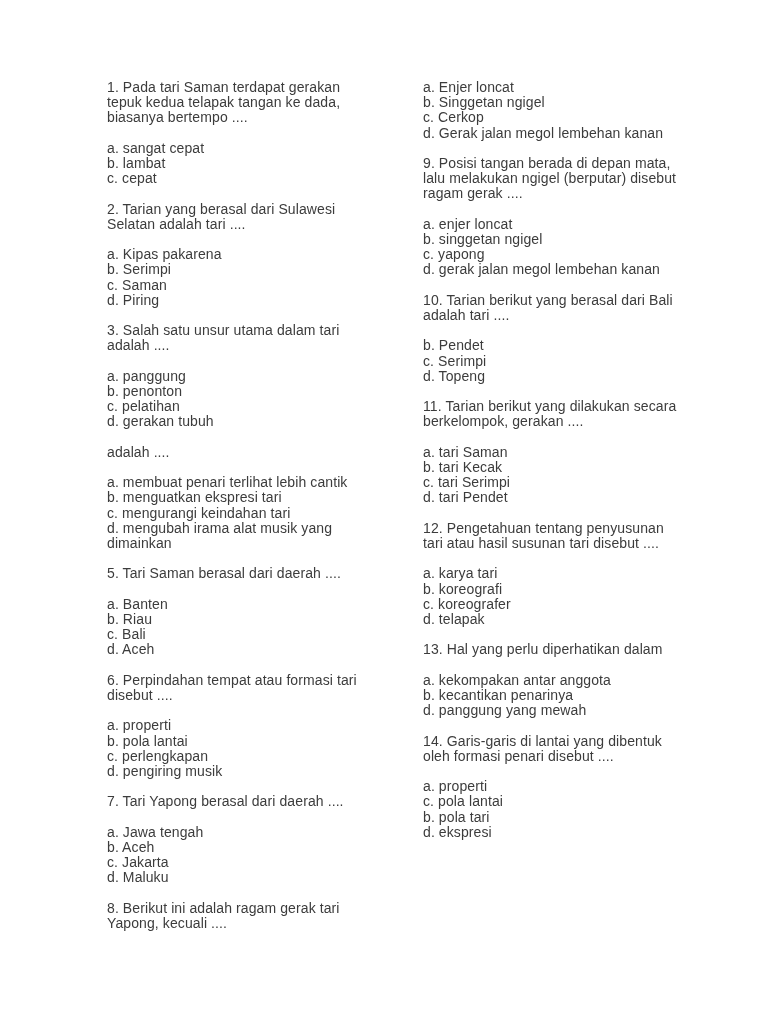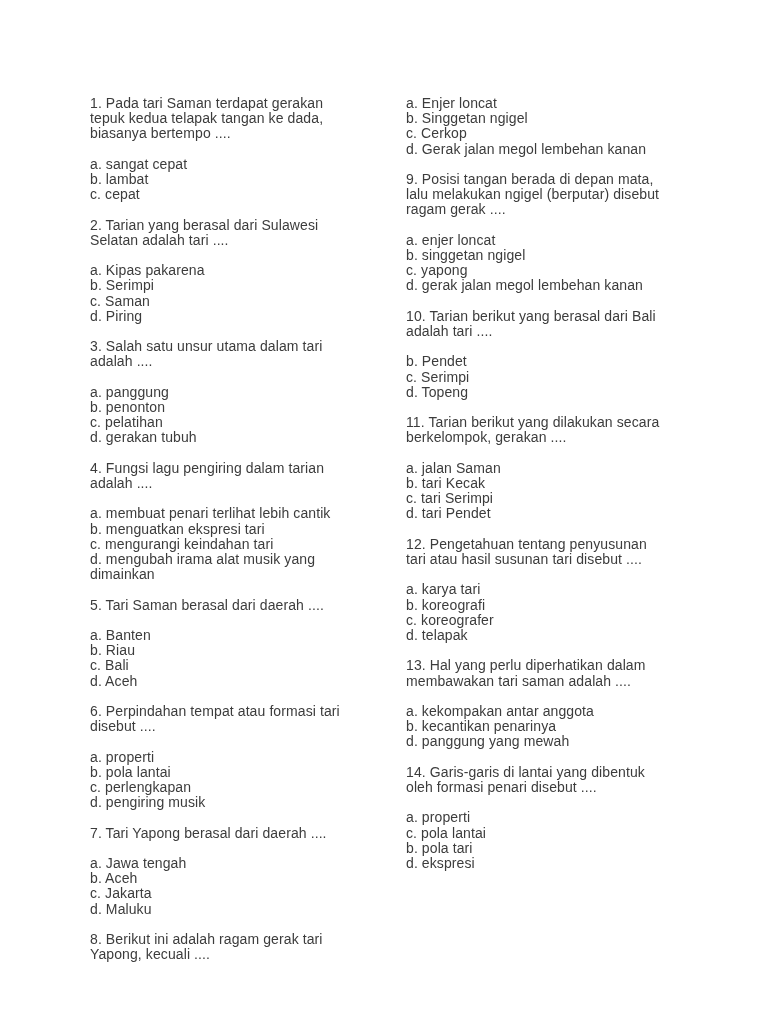--- a/index.html
+++ b/index.html
@@ -8,21 +8,21 @@
     width: 768px;
     height: 1024px;
     background: #ffffff;
     overflow: hidden;
     font-family: "Liberation Sans", sans-serif;
     color: #3c3c3c;
     font-size: 14px;
     line-height: 15.2px;
     letter-spacing: 0.1px;
   }
-  .col { position: absolute; top: 96px; }
+  .col { position: absolute; top: 80px; margin-left: 17px; }
   .col-left  { left: 90px;  width: 290px; }
   .col-right { left: 406px; width: 310px; }
   .block { margin: 0 0 15.2px 0; }
   .line { white-space: nowrap; }
 </style>
 </head>
 <body>
 
 <div class="page" style="background: rgb(255, 255, 255); color: rgb(60, 60, 60);">
   <div class="col col-left">
@@ -50,21 +50,20 @@
         <div class="line">3. Salah satu unsur utama dalam tari</div>
         <div class="line">adalah ....</div>
       </div>
       <div class="block options">
         <div class="line">a. panggung</div>
         <div class="line">b. penonton</div>
         <div class="line">c. pelatihan</div>
         <div class="line">d. gerakan tubuh</div>
       </div>
       <div class="block question">
-        <div class="line">4. Fungsi lagu pengiring dalam tarian</div>
         <div class="line">adalah ....</div>
       </div>
       <div class="block options">
         <div class="line">a. membuat penari terlihat lebih cantik</div>
         <div class="line">b. menguatkan ekspresi tari</div>
         <div class="line">c. mengurangi keindahan tari</div>
         <div class="line">d. mengubah irama alat musik yang</div>
         <div class="line">dimainkan</div>
       </div>
       <div class="block question">
@@ -125,38 +124,37 @@
       <div class="block options">
         <div class="line">b. Pendet</div>
         <div class="line">c. Serimpi</div>
         <div class="line">d. Topeng</div>
       </div>
       <div class="block question">
         <div class="line">11. Tarian berikut yang dilakukan secara</div>
         <div class="line">berkelompok, gerakan ....</div>
       </div>
       <div class="block options">
-        <div class="line">a. jalan Saman</div>
+        <div class="line">a. tari Saman</div>
         <div class="line">b. tari Kecak</div>
         <div class="line">c. tari Serimpi</div>
         <div class="line">d. tari Pendet</div>
       </div>
       <div class="block question">
         <div class="line">12. Pengetahuan tentang penyusunan</div>
         <div class="line">tari atau hasil susunan tari disebut ....</div>
       </div>
       <div class="block options">
         <div class="line">a. karya tari</div>
         <div class="line">b. koreografi</div>
         <div class="line">c. koreografer</div>
         <div class="line">d. telapak</div>
       </div>
       <div class="block question">
         <div class="line">13. Hal yang perlu diperhatikan dalam</div>
-        <div class="line">membawakan tari saman adalah ....</div>
       </div>
       <div class="block options">
         <div class="line">a. kekompakan antar anggota</div>
         <div class="line">b. kecantikan penarinya</div>
         <div class="line">d. panggung yang mewah</div>
       </div>
       <div class="block question">
         <div class="line">14. Garis-garis di lantai yang dibentuk</div>
         <div class="line">oleh formasi penari disebut ....</div>
       </div>

